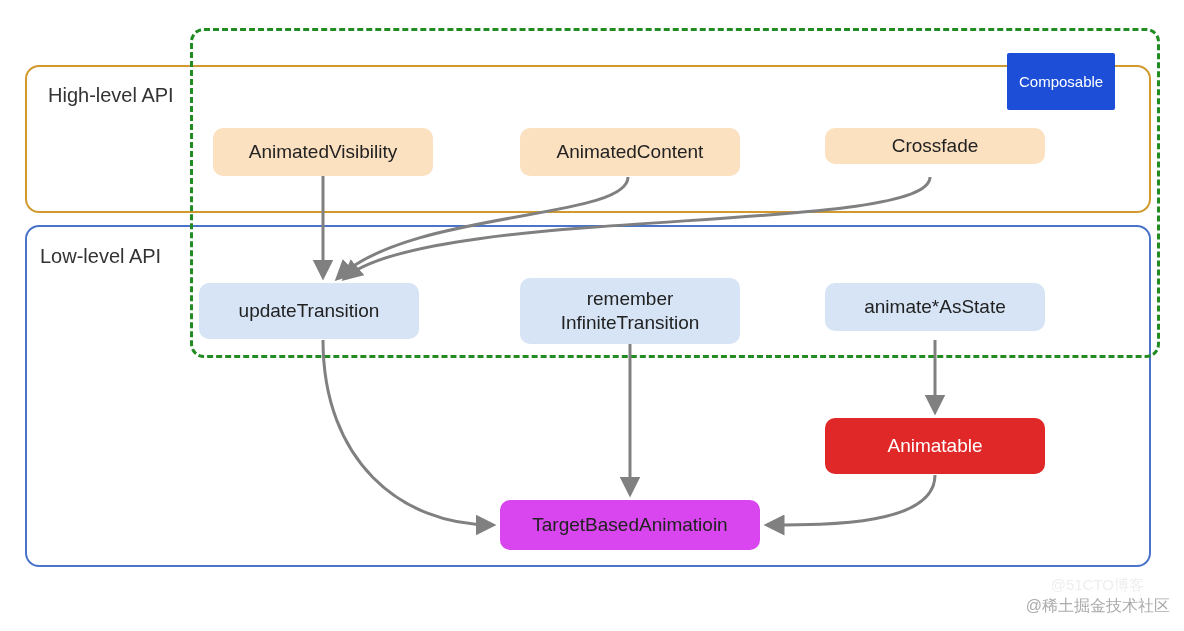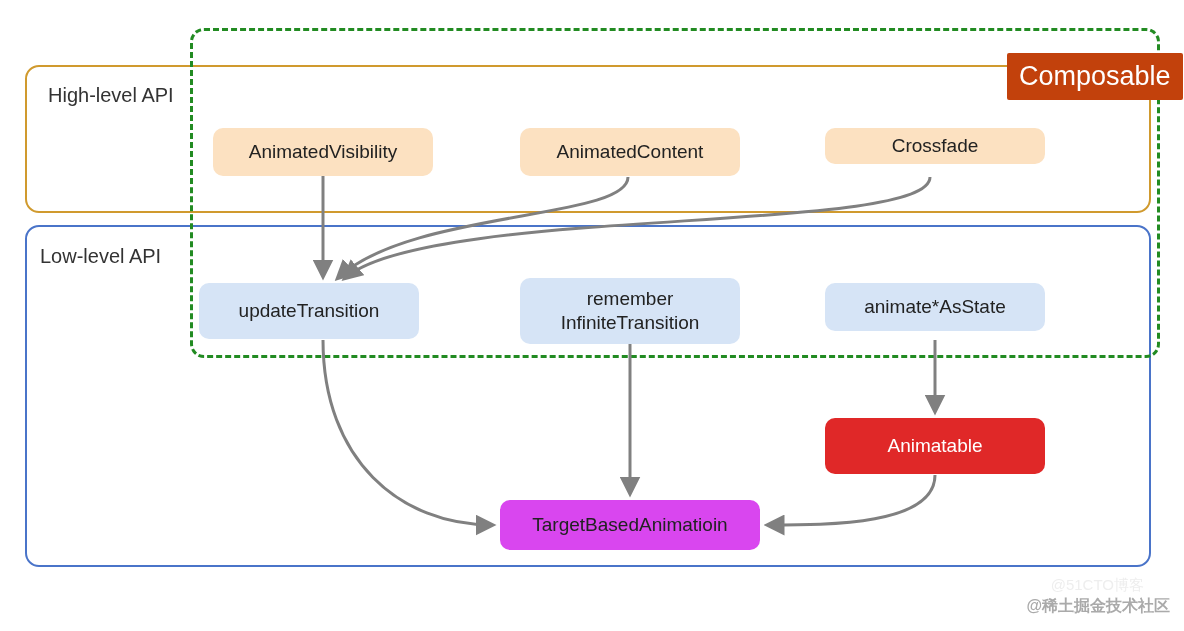--- a/index.html
+++ b/index.html
@@ -42,40 +42,39 @@
     line-height: 1.25;
     font-size: 19px;
     color: #222;
   }
   .orange { background: #fce1c1; }
   .blue   { background: #d6e4f6; }
   .green  { background: #d946ef; }
   .red    { background: #e02828; color: #fff; }
   .badge {
     position: absolute;
-    background: #c2410c;
+    background: #1d4ed8;
     color: #fff;
-    font-size: 27px;
-    padding: 8px 12px;
+    font-size: 15px;
+    padding: 20px 12px;
     border-radius: 2px;
   }
   svg.arrows {
     position: absolute;
     left: 0; top: 0;
     width: 1184px; height: 631px;
     pointer-events: none;
   }
   .watermark-cn {
     position: absolute;
     right: 14px;
     bottom: 14px;
     color: #aaa;
     font-size: 16px;
     font-family: "PingFang SC","Microsoft YaHei",sans-serif;
-    font-weight: bold;
   }
   .watermark-faint {
     position: absolute;
     right: 40px;
     bottom: 36px;
     color: #eee;
     font-size: 15px;
   }
 </style>
 </head>

